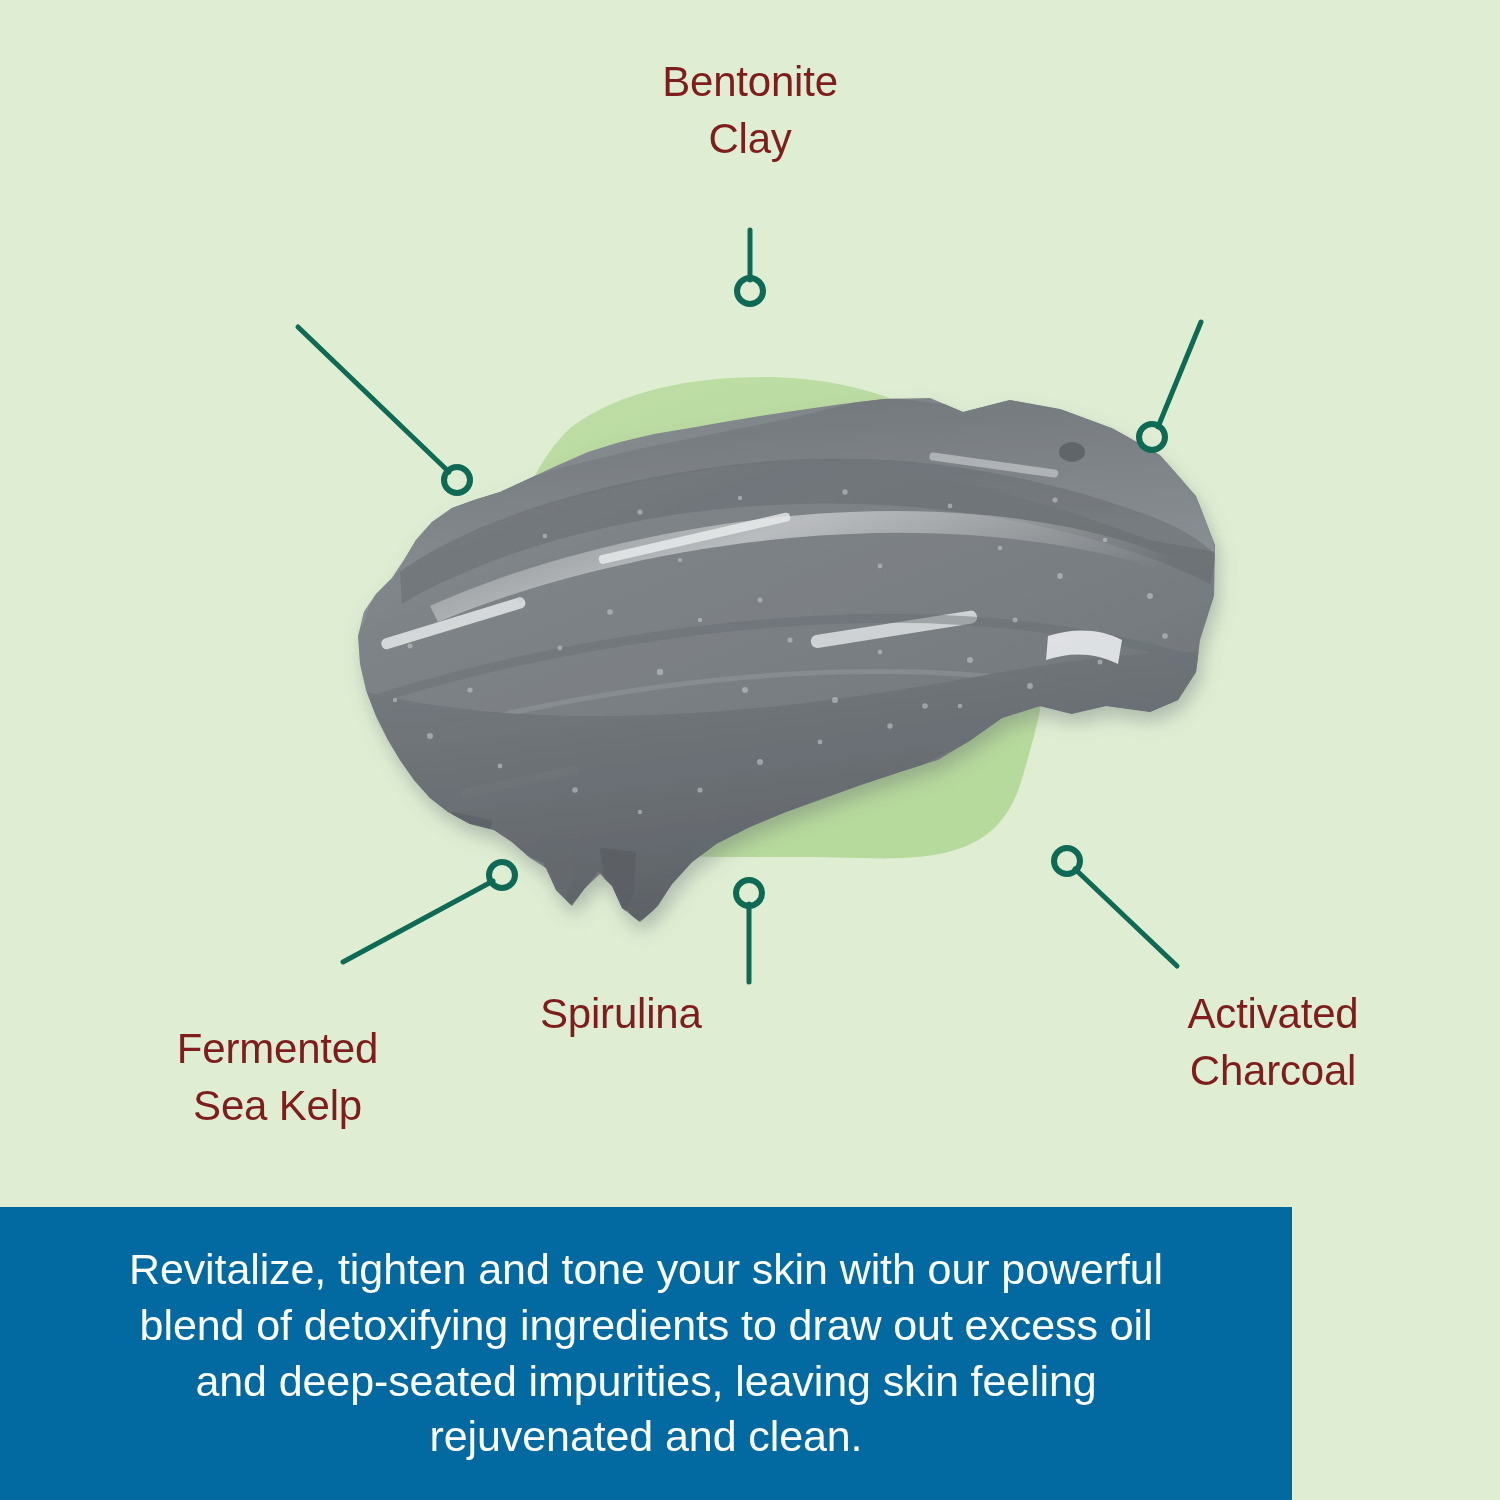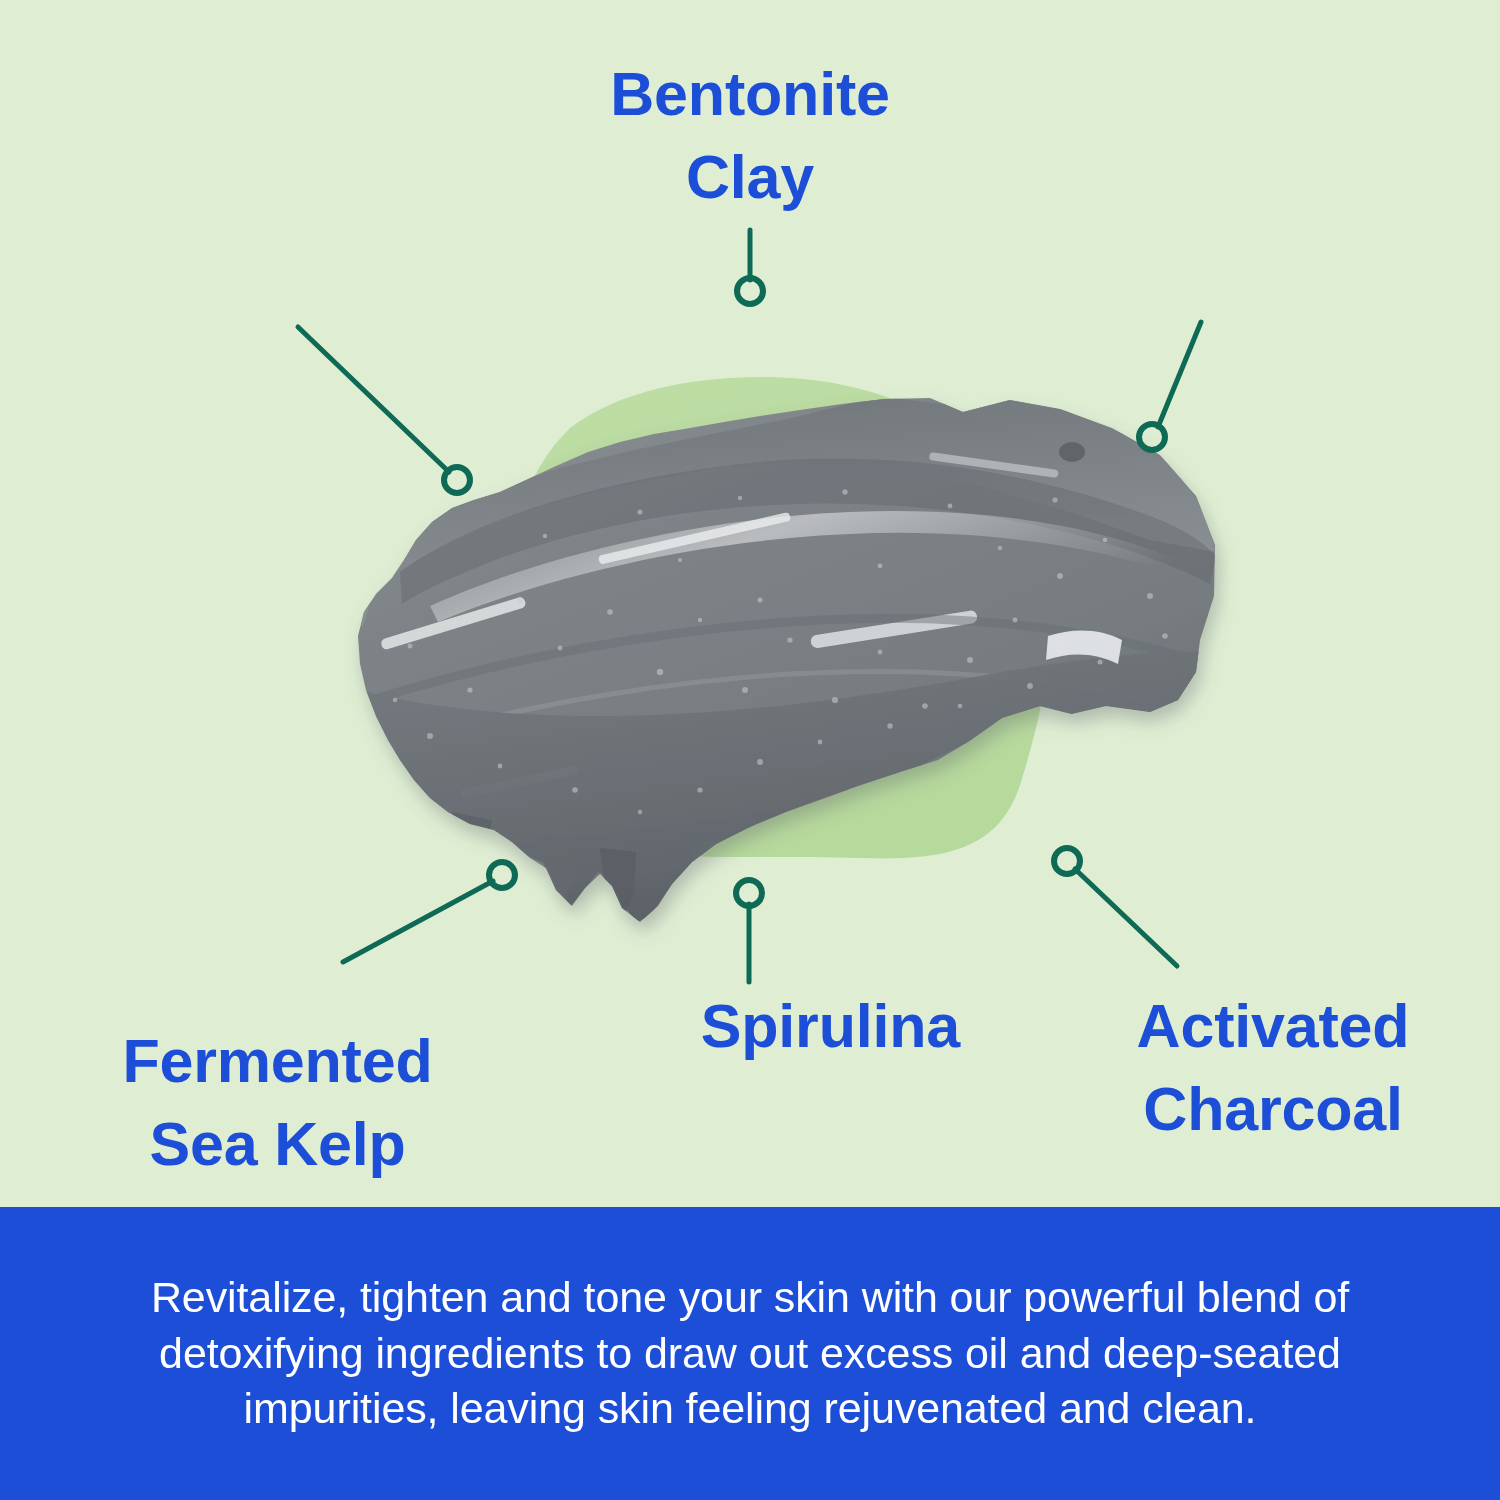--- a/index.html
+++ b/index.html
@@ -21,35 +21,35 @@
     position: absolute;
     left: 0; top: 0;
     width: 1500px;
     height: 1207px;
     background: #dfeed3;
   }
 
   
   .label {
     position: absolute;
-    color: #1d4ed8;
-    font-size: 61px;
+    color: #7f1d1d;
+    font-size: 42px;
     line-height: 1.36;
-    font-weight: 700;
+    font-weight: 400;
     letter-spacing: -0.2px;
     white-space: pre-line;
     text-align: center;
     font-family: "Liberation Sans", sans-serif;
   }
 
   .lbl-turmeric  { left: 40px;   top: 140px;  width: 540px; text-align: center; }
   .lbl-bentonite { left: 505px;  top: 53px;   width: 490px; text-align: center; }
   .lbl-quinoa    { left: 930px;  top: 140px;  width: 560px; text-align: center; }
   .lbl-kelp      { left: 20px;   top: 1020px;  width: 515px; text-align: center; }
-  .lbl-spirulina { left: 540px;  top: 985px;  width: 420px; text-align: right; }
+  .lbl-spirulina { left: 540px;  top: 985px;  width: 420px; text-align: left; }
   .lbl-charcoal  { left = 0;     }
   .lbl-charcoal  { left: 1028px; top: 985px;  width: 490px; text-align: center; }
 
   
   #connectors {
     position: absolute;
     left: 0; top: 0;
     width: 1500px;
     height: 1207px;
     pointer-events: none;
@@ -61,23 +61,23 @@
     left: 0; top: 0;
     width: 1500px;
     height: 1207px;
   }
 
   
   #banner {
     position: absolute;
     left: 0;
     top: 1207px;
-    width: 1500px;
+    width: 1292px;
     height: 293px;
-    background: #1d4ed8;
+    background: #0369a1;
     display: flex;
     align-items: center;
     justify-content: center;
     box-sizing: border-box;
     padding: 0 106px;
   }
   #banner-text {
     color: #ffffff;
     font-size: 43px;
     line-height: 1.30;

